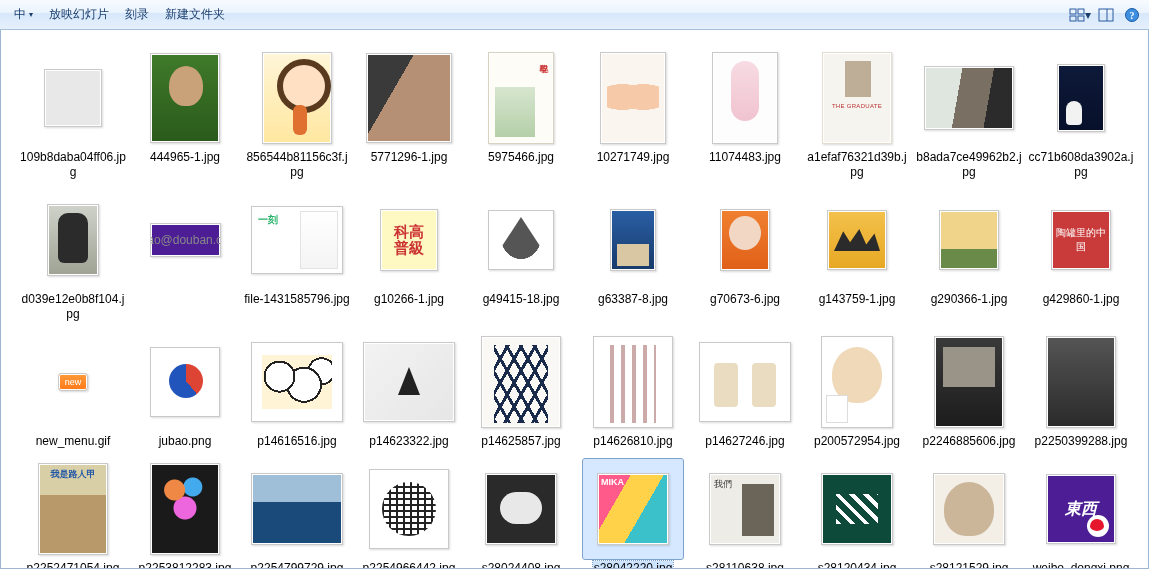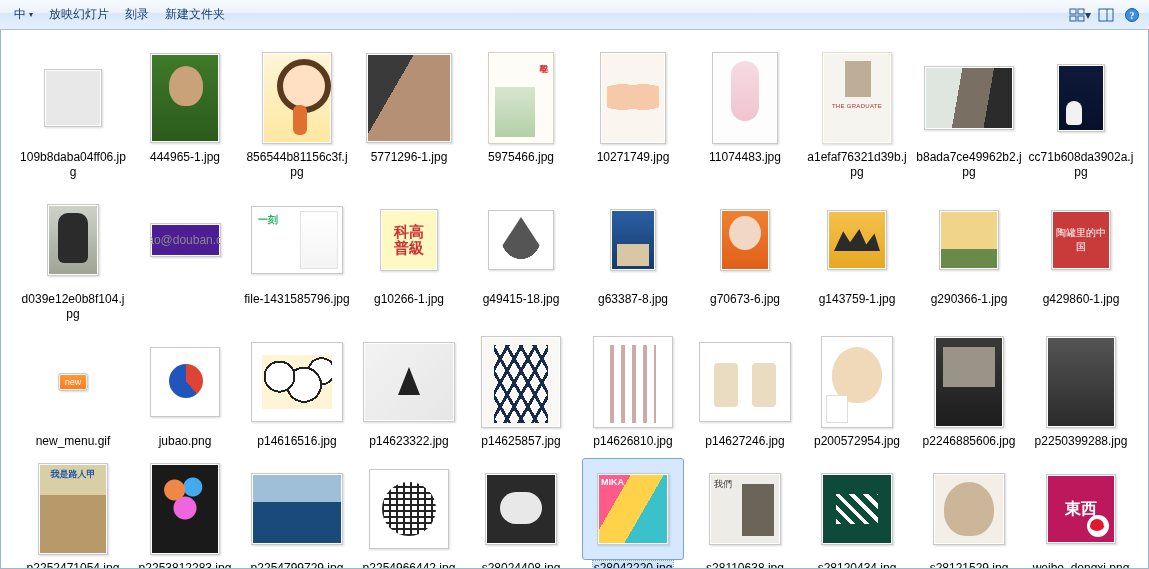--- a/index.html
+++ b/index.html
@@ -176,21 +176,21 @@
   .th-s28024::after{content:"";position:absolute;left:14px;top:18px;width:42px;height:32px;background:#e8e8e8;border-radius:16px;}
   .th-s28042{width:72px;height:72px;background:linear-gradient(120deg,#ff5a8a 0 30%,#ffd24a 30% 60%,#3ac1c9 60%);}
   .th-s28042::before{content:"MIKA";position:absolute;left:3px;top:3px;font-size:9px;font-weight:bold;color:#fff;}
   .th-s28110{width:72px;height:72px;background:#eeece6;}
   .th-s28110::before{content:"我們";position:absolute;left:4px;top:4px;font-size:9px;color:#333;}
   .th-s28110::after{content:"";position:absolute;right:6px;top:10px;width:32px;height:52px;background:#6b6458;}
   .th-s28120{width:72px;height:72px;background:#0e4a3a;}
   .th-s28120::after{content:"";position:absolute;left:14px;top:20px;width:42px;height:30px;background:repeating-linear-gradient(45deg,#fff 0 4px,transparent 4px 10px);}
   .th-s28121{width:72px;height:72px;background:#f3efe6;}
   .th-s28121::after{content:"";position:absolute;left:10px;top:8px;width:50px;height:54px;background:#cbb69a;border-radius:50% 50% 44% 44%;}
-  .th-weibo{width:70px;height:70px;background:#be185d;display:flex;flex-direction:column;align-items:center;justify-content:center;color:#fff;font-size:16px;font-weight:bold;}
+  .th-weibo{width:70px;height:70px;background:#4c1d95;display:flex;flex-direction:column;align-items:center;justify-content:center;color:#fff;font-size:16px;font-weight:bold;font-style:italic;}
   .th-weibo .wb{position:absolute;right:6px;bottom:6px;width:22px;height:22px;border-radius:50%;background:#fff;}
   .th-weibo .wb::after{content:"";position:absolute;left:3px;top:4px;width:14px;height:12px;background:#e6162d;border-radius:50% 50% 50% 50%/60% 60% 40% 40%;}
 </style>
 </head>
 <body>
 
 <div class="toolbar">
   <div id="tb-items" style="display: flex;">
       <div class="t-item">
         <span>中</span>

